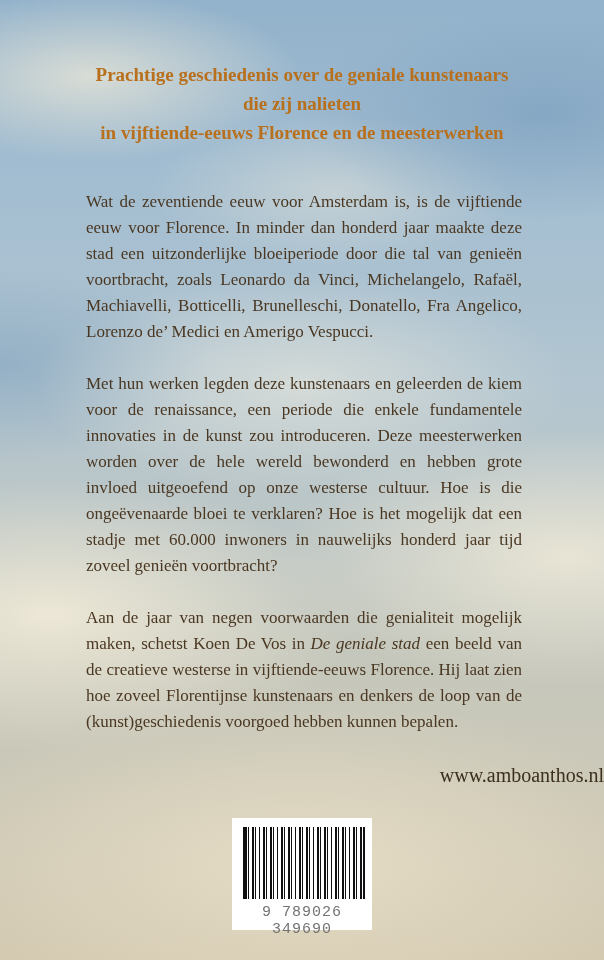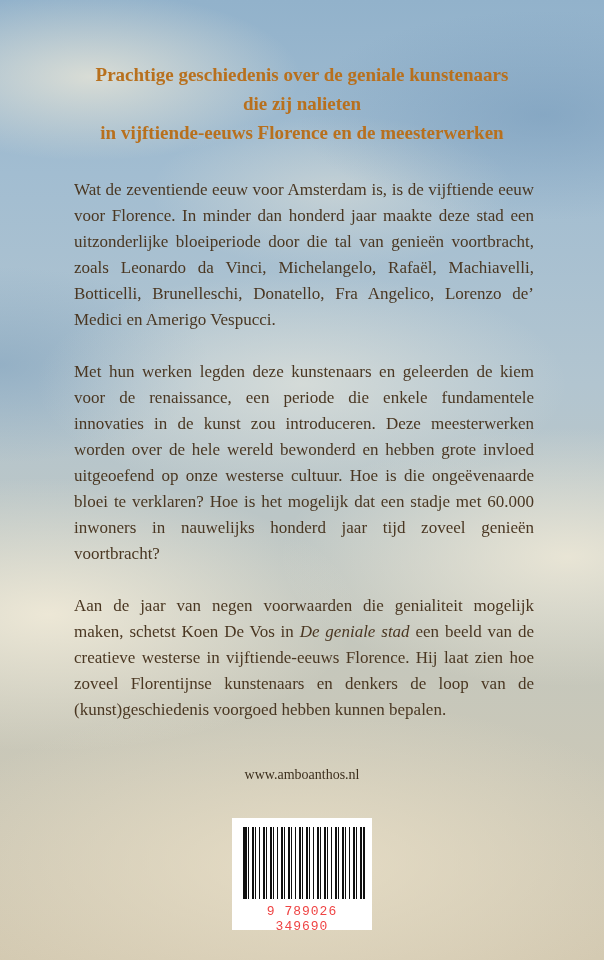--- a/index.html
+++ b/index.html
@@ -23,37 +23,37 @@
   }
   .headline {
     margin: 60px 40px 0 40px;
     text-align: center;
     color: #b8701d;
     font-size: 19px;
     font-weight: bold;
     line-height: 29px;
   }
   .body-text {
-    margin: 4px;
+    margin: 16px;
     padding: 26px 66px 0 70px;
     color: #4a3722;
     font-size: 17px;
     line-height: 26px;
     text-align: justify;
   }
   .body-text p { margin: 0 0 26px 0; }
   .body-text em { font-style: italic; }
   .websites {
     position: absolute;
     top: 764px;
     left: 0;
     width: 100%;
-    text-align: center;
+    text-align: right;
     color: #3c2f1d;
-    font-size: 14px;
+    font-size: 20px;
     line-height: 22px;
   }
   .barcode {
     position: absolute;
     top: 818px;
     left: 50%;
     transform: translateX(-50%);
     width: 140px;
     height: 112px;
     background: #ffffff;
@@ -70,23 +70,23 @@
       #101010 3px 4px, #ffffff 4px 7px,
       #101010 7px 9px, #ffffff 9px 10px,
       #101010 10px 11px, #ffffff 11px 14px,
       #101010 14px 15px, #ffffff 15px 18px);
     border-left: 2px solid #101010;
     border-right: 2px solid #101010;
   }
   .isbn {
     margin-top: 5px;
     font-family: "Liberation Mono", monospace;
-    font-size: 13px;
+    font-size: 15px;
     letter-spacing: 1px;
-    color: #ef4444;
+    color: #737373;
   }
 </style>
 </head>
 <body>
 
 <div class="page">
 
   <div class="headline">
     <div>Prachtige geschiedenis over de geniale kunstenaars</div>
     <div>die zij nalieten</div>

